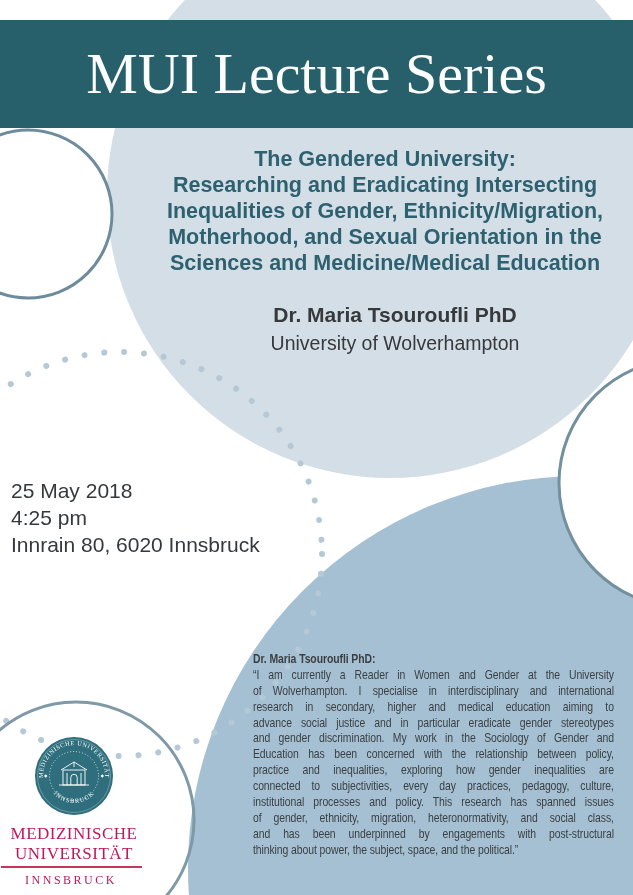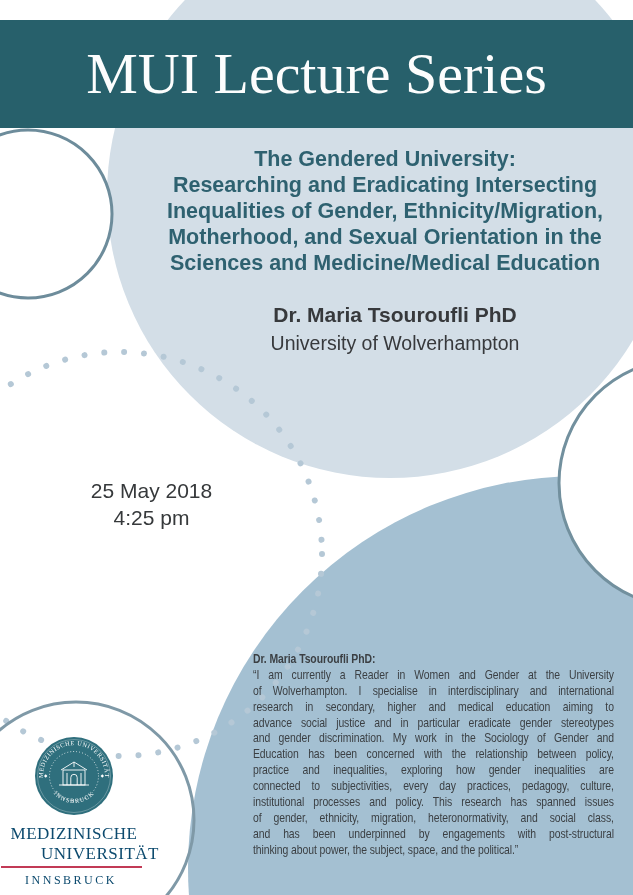--- a/index.html
+++ b/index.html
@@ -20,38 +20,38 @@
     position:absolute;left:95px;top:146px;width:580px;text-align:center;
     color:#2e6170;font-weight:bold;font-size:21.5px;line-height:26px;
   }
   .title-line{height:26px;}
 
   .speaker-block{position:absolute;left:115px;top:302px;width:560px;text-align:center;color:#37393c;}
   .speaker-name{font-weight:bold;font-size:21px;line-height:26px;}
   .speaker-affiliation{font-size:19.5px;line-height:24px;margin-top:3px;}
 
   .event-block{
-    position:absolute;left:11px;top:477px;width:281px;text-align:center;
+    position:absolute;left:11px;top:477px;width:281px;
     color:#36393b;font-size:21px;line-height:27px;
   }
 
   .bio-block{
     position:absolute;left:253px;top:651px;width:450px;
     transform:scaleX(0.802);transform-origin:left top;
     color:#3b3f43;font-size:13px;line-height:15.9px;letter-spacing:-0.1px;
   }
   .bio-label{font-weight:bold;text-align:left;height:15.9px;}
   .bio-line{height:15.9px;white-space:nowrap;}
   .bio-line.jl{white-space:normal;text-align:justify;text-align-last:justify;height:15.9px;overflow:visible;}
   .bio-line.last{text-align:left;}
 
   .logo-words{position:absolute;left:0;width:148px;text-align:center;
-    font-family:"Liberation Serif","DejaVu Serif",serif;color:#0c4a6e;}
+    font-family:"Liberation Serif","DejaVu Serif",serif;color:#be185d;}
   .logo-line1{top:824px;font-size:17px;letter-spacing:0.5px;}
-  .logo-line2{top:844px;font-size:17px;letter-spacing:0.5px;padding-left:26px;}
+  .logo-line2{top:844px;font-size:17px;letter-spacing:0.5px;}
   .logo-redline{position:absolute;left:1px;top:866px;width:141px;height:2px;background:#c23a56;}
   .logo-line3{top:873px;left:0;width:142px;font-size:12px;letter-spacing:2.5px;}
 
   .seal{position:absolute;left:34px;top:736px;width:80px;height:80px;}
 </style>
 </head>
 <body>
 
 <div id="poster">
 
@@ -77,20 +77,21 @@
   </div>
 
   <div class="speaker-block">
     <div class="speaker-name">Dr. Maria Tsouroufli PhD</div>
     <div class="speaker-affiliation">University of Wolverhampton</div>
   </div>
 
   <div class="event-block">
     <div>25 May 2018</div>
     <div>4:25 pm</div>
+    <div>Innrain 80, 6020 Innsbruck</div>
   </div>
 
   <div class="bio-block">
     <div class="bio-label">Dr. Maria Tsouroufli PhD:</div>
     <div class="bio-line jl">“I am currently a Reader in Women and Gender at the University</div>
     <div class="bio-line jl">of Wolverhampton.  I specialise in interdisciplinary and international</div>
     <div class="bio-line jl">research in secondary, higher and medical education aiming to</div>
     <div class="bio-line jl">advance social justice and in particular eradicate gender stereotypes</div>
     <div class="bio-line jl">and gender discrimination. My work in the Sociology of Gender and</div>
     <div class="bio-line jl">Education has been concerned with the relationship between policy,</div>

